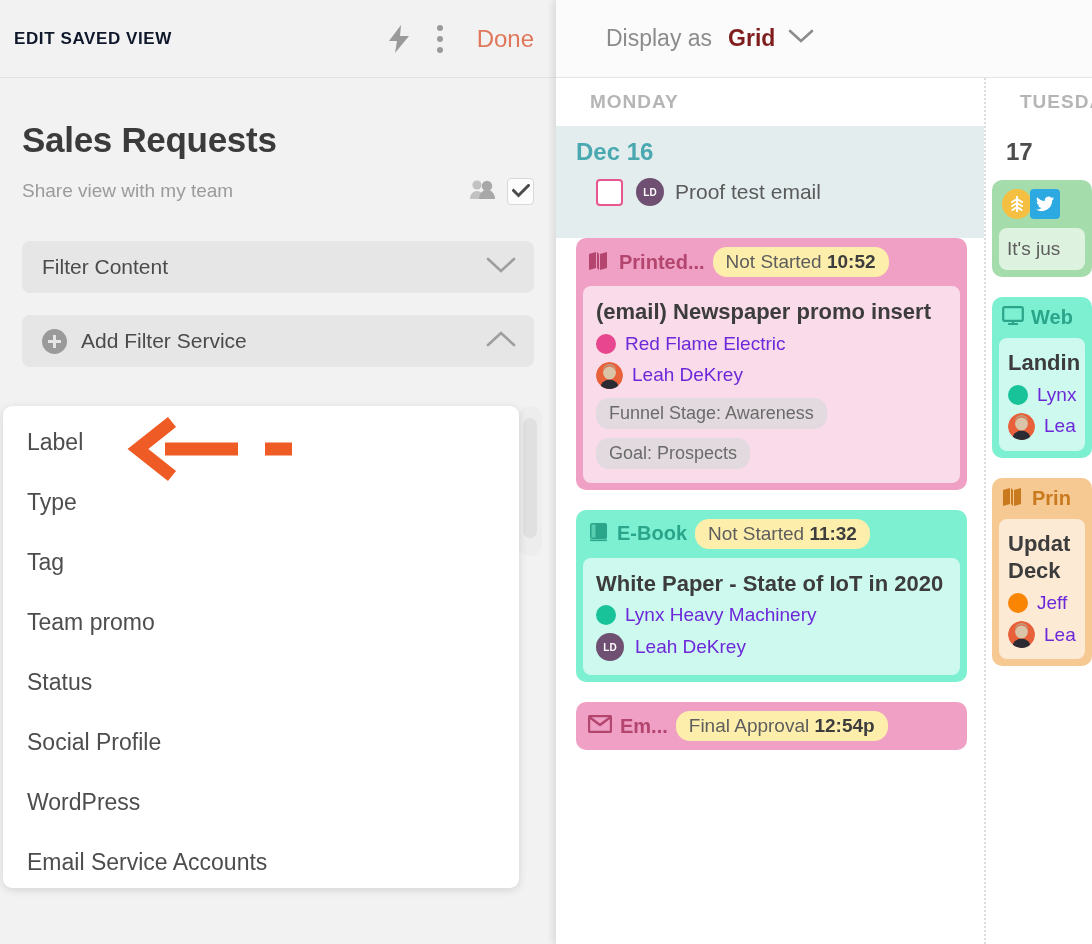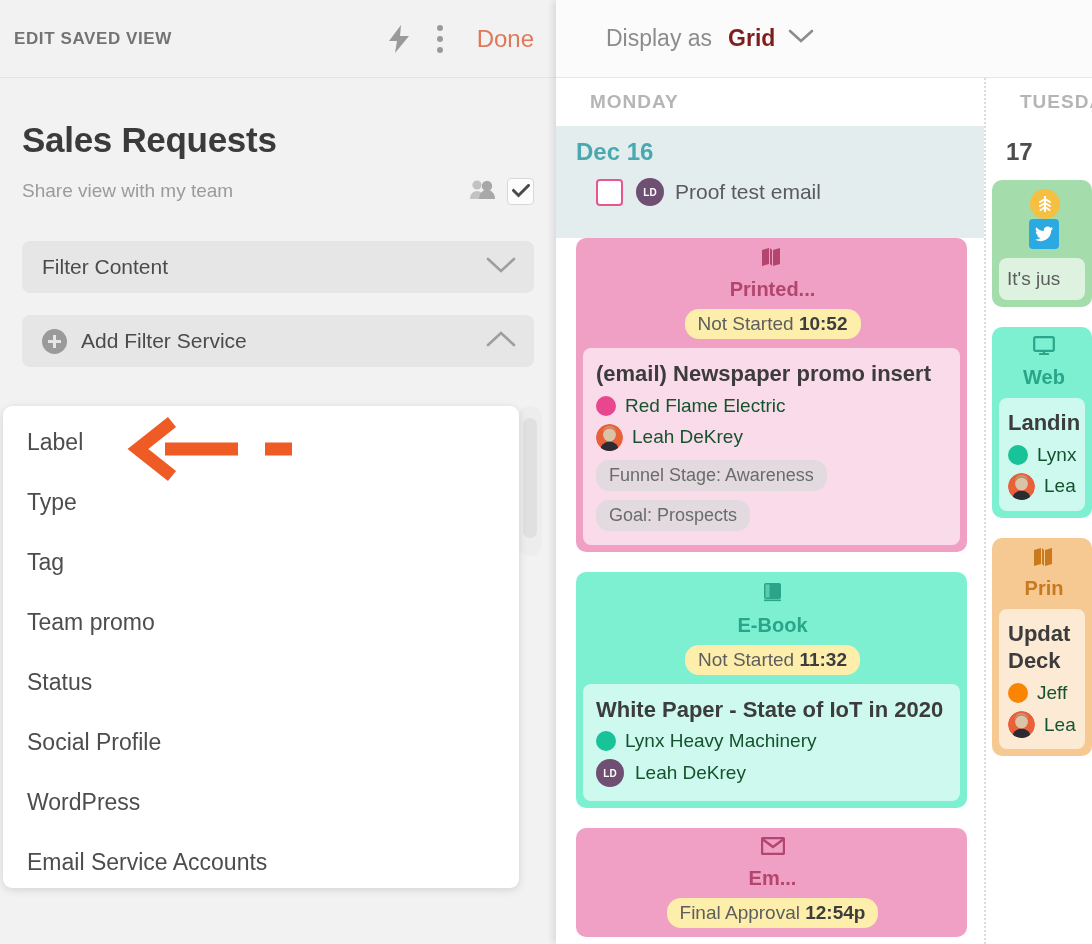--- a/index.html
+++ b/index.html
@@ -19,21 +19,21 @@
     overflow: hidden;
   }
   .sb-topbar {
     height: 78px; position: relative;
     display: flex; align-items: center;
     padding: 0 22px 0 14px;
     border-bottom: 1px solid #e3e3e3;
   }
   .sb-title-small {
     font-size: 17px; font-weight: bold; letter-spacing: .6px;
-    color: #737373; flex: 1;
+    color: #0f172a; flex: 1;
   }
   .icon-btn {
     display: flex; align-items: center; justify-content: center;
     color: #9a9a9a;
   }
   .bolt-btn { width: 36px; height: 36px; margin-right: 8px; }
   .dots-btn { width: 30px; height: 36px; margin-right: 22px; }
   .dots-btn .d {
     width: 6px; height: 6px; border-radius: 50%; background: #9a9a9a;
     margin: 2.5px 0;
@@ -174,21 +174,21 @@
     justify-content: center; margin-right: 11px; flex: 0 0 28px;
   }
   .todo-text { font-size: 21px; color: #5a5a5a; }
 
   .cards { padding: 0 17px 0 20px; }
   .col-tue .cards { padding: 0 0 0 6px; }
 
   .card { border-radius: 10px; margin-bottom: 20px; overflow: hidden; }
   .card-head {
     display: flex; align-items: center;
-    padding: 9px 10px 9px 12px; gap: 8px; flex-direction: column;
+    padding: 9px 10px 9px 12px; gap: 8px;
   }
   .card-type {
     font-size: 20px; font-weight: bold;
     white-space: nowrap; overflow: hidden;
   }
   .status-pill {
     background: #fdeeab; border-radius: 14px;
     padding: 4px 13px; font-size: 19px; color: #5e5e5e;
     white-space: nowrap;
   }
@@ -198,21 +198,21 @@
     margin: 0 7px 7px 7px; border-radius: 8px;
     padding: 12px 13px 14px 13px;
   }
   .card-title {
     font-size: 22px; font-weight: bold; color: #3c3c3c;
     line-height: 1.26; margin-bottom: 6px;
   }
   .meta-row { display: flex; align-items: center; margin-top: 7px; }
   .dot { width: 20px; height: 20px; border-radius: 50%; margin-right: 9px;
     flex: 0 0 20px; }
-  .meta-text { font-size: 19px; color: #14532d; white-space: nowrap; }
+  .meta-text { font-size: 19px; color: #6d28d9; white-space: nowrap; }
   .ava-photo {
     width: 27px; height: 27px; border-radius: 50%; margin-right: 9px;
     flex: 0 0 27px; overflow: hidden; display: block;
   }
   .tag {
     display: inline-block; background: #e2dade; color: #6b6b6b;
     border-radius: 13px; padding: 5px 13px; font-size: 18px;
     margin-top: 9px;
   }
   .social-text { font-size: 19px; color: #5d5d5d; white-space: nowrap; }

